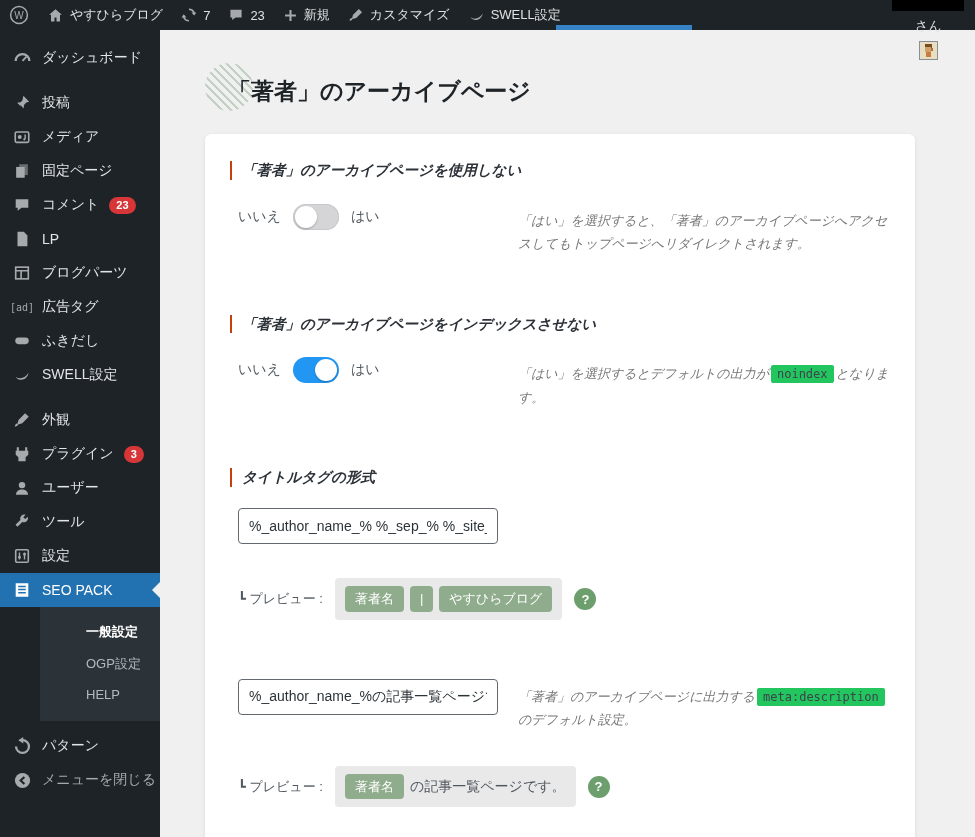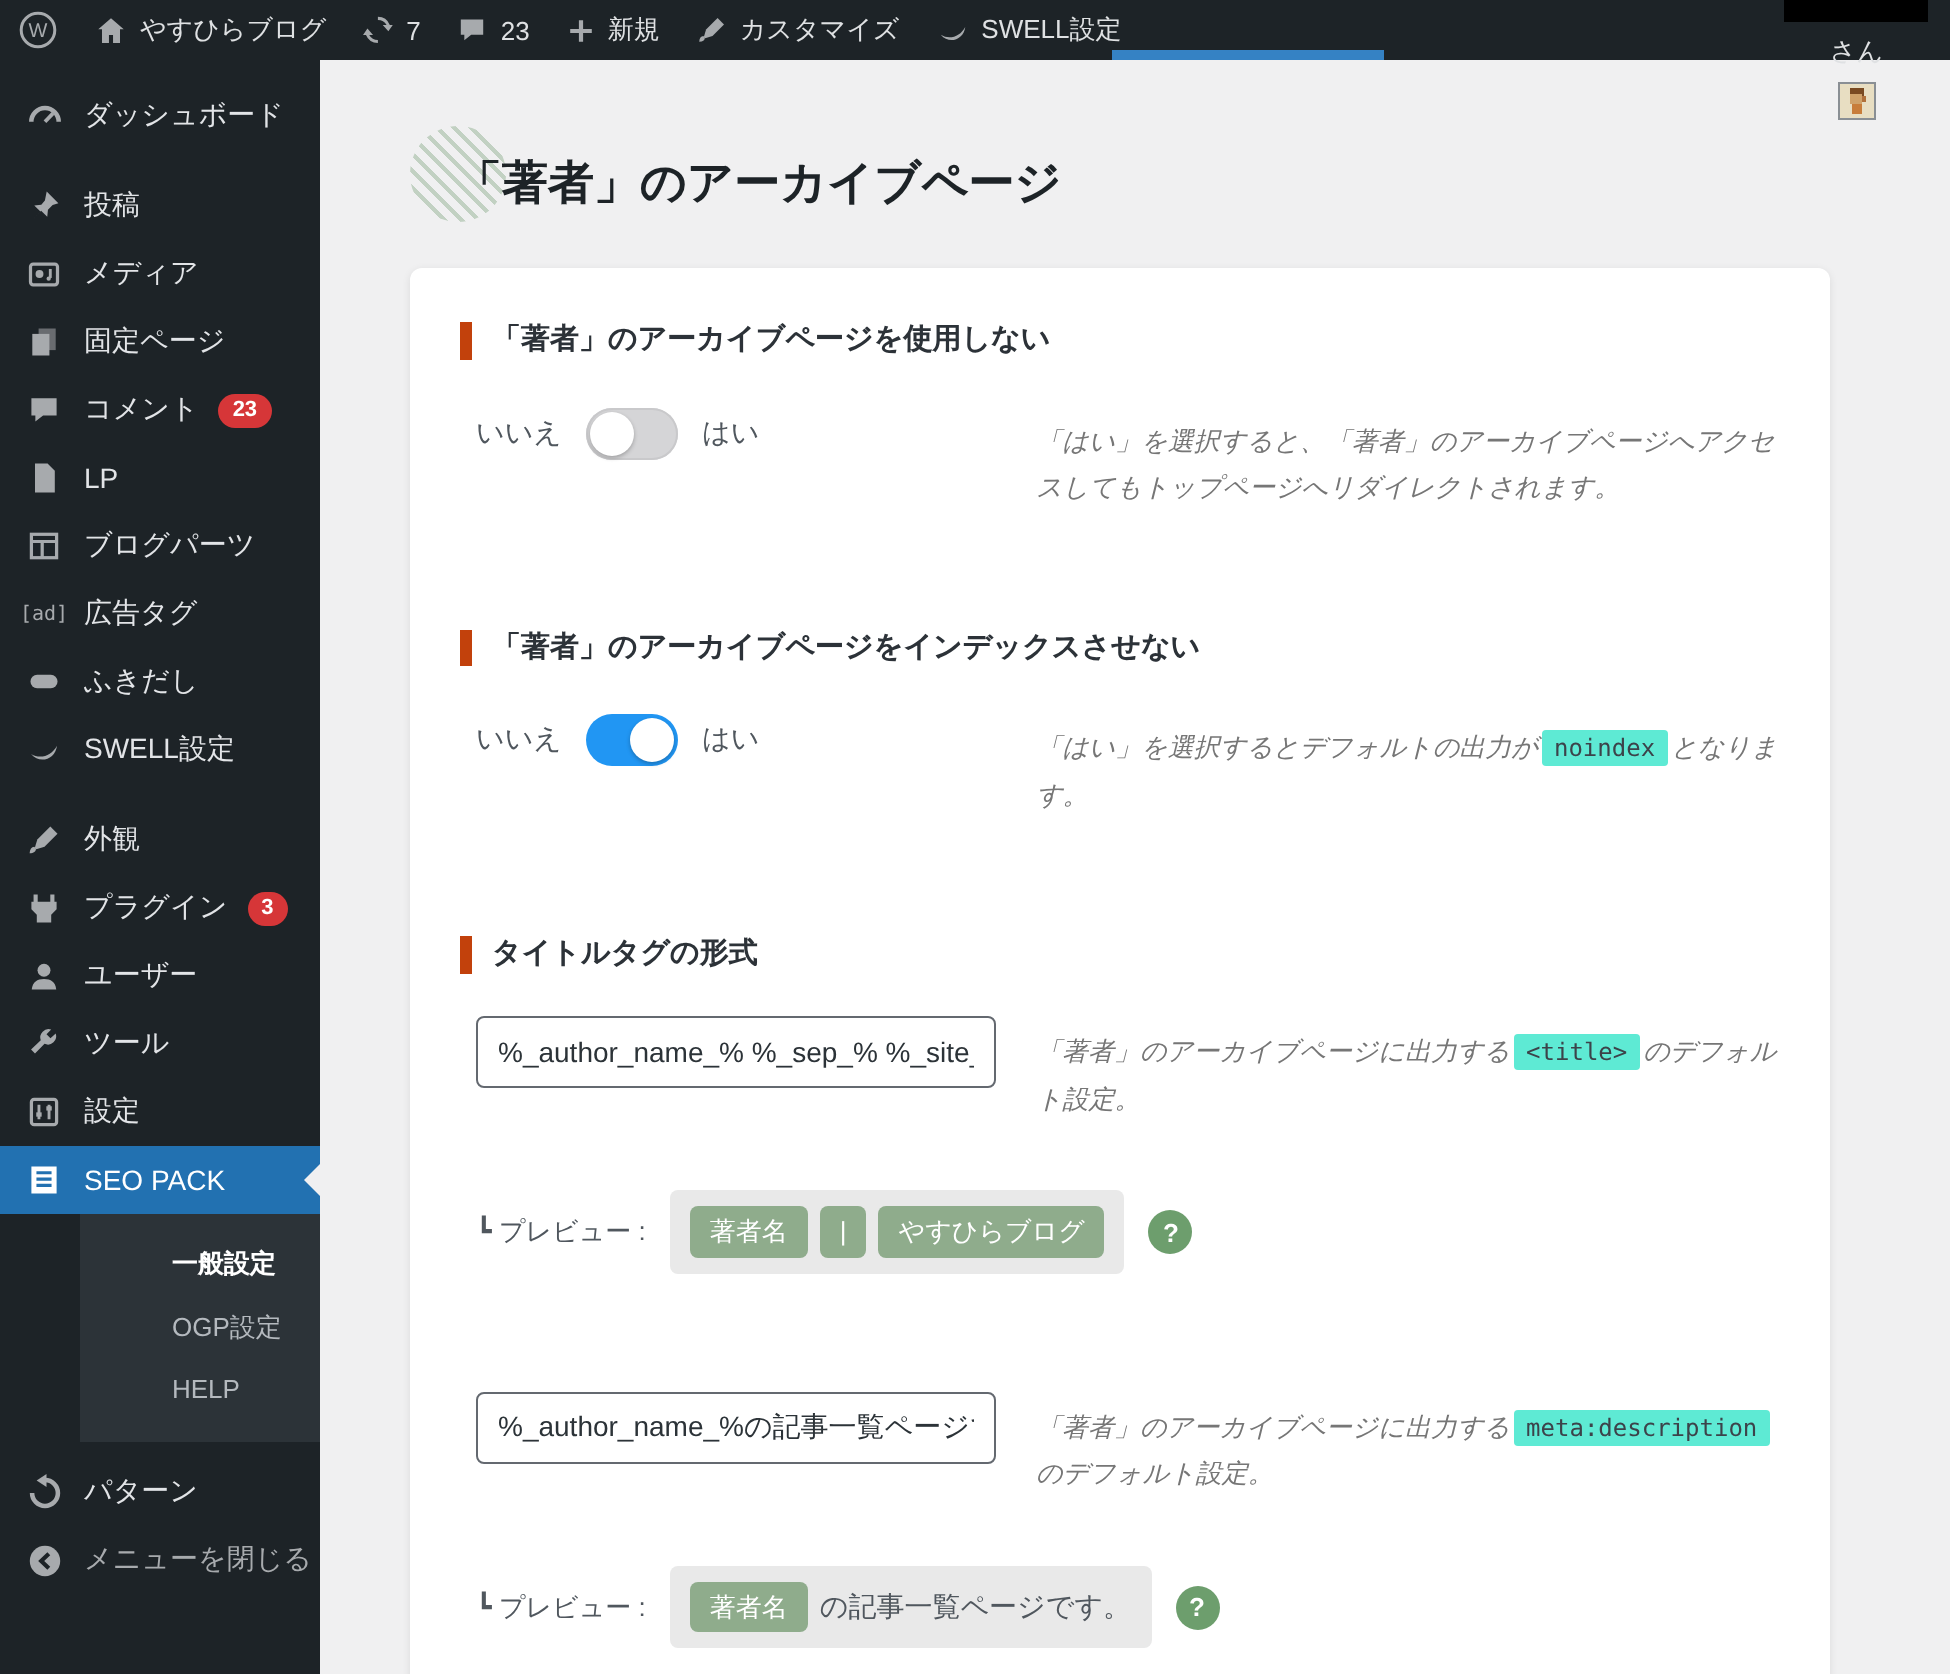--- a/index.html
+++ b/index.html
@@ -61,31 +61,31 @@
   .title-text { position:relative; }
 
   .card {
     margin:27px 0 0 45px; width:710px;
     background:#fff; border-radius:6px; box-shadow:0 1px 4px rgba(0,0,0,.09);
     padding:27px 25px 42px;
   }
   section.setting + section.setting { margin-top:59px; }
   .sec-title {
     font-size:14.5px; font-weight:bold; color:#2c3238;
-    border-left:6px solid #c2410c; padding-left:10px; margin-bottom:21px; line-height:1.3;
+    border-left:2px solid #c2410c; padding-left:10px; margin-bottom:21px; line-height:1.3;font-style:italic;
   }
   .row { display:flex; }
   .ctl { width:288px; flex:none; padding-left:8px; }
   .desc {
     flex:1; font-size:13px; font-style:italic; color:#767676; line-height:1.8; padding-top:8px;
     max-width:372px;
   }
   .desc .code {
     font-style:normal; font-family:"DejaVu Sans Mono","Liberation Mono",monospace;
-    background:#5eead4; color:#3c434a; font-size:12px; padding:2px 6px; border-radius:2px; margin:0 2px;
+    background:#22c55e; color:#3c434a; font-size:12px; padding:2px 6px; border-radius:2px; margin:0 2px;
     white-space:nowrap;
   }
 
   .toggle-row { display:flex; align-items:center; gap:12px; font-size:14px; color:#50575e; height:32px; }
   .toggle { width:46px; height:26px; border-radius:13px; position:relative; cursor:pointer; flex:none; }
   .toggle.off { background:#d5d5d7; box-shadow:inset 0 0 0 1px #c9c9cb, 0 0 0 2px #fff; }
   .toggle.on  { background:#2196f3; }
   .toggle .knob {
     position:absolute; top:2px; width:22px; height:22px; border-radius:50%; background:#fff;
     box-shadow:0 1px 2px rgba(0,0,0,.25);
@@ -400,21 +400,20 @@
         <div class="desc"><span>「はい」を選択するとデフォルトの出力が</span><span class="code">noindex</span><span>となります。</span></div>
       </div>
     </section>
 
     <section class="setting">
       <h3 class="sec-title"><span>タイトルタグの形式</span></h3>
       <div class="row">
         <div class="ctl">
           <input type="text" class="text-input" value="%_author_name_% %_sep_% %_site_t" style="">
         </div>
-        <div class="desc" style="padding-top:6px"><span>「著者」のアーカイブページに出力する</span><span class="code">&lt;title&gt;</span><span>のデフォルト設定。</span></div>
       </div>
       <div class="preview-row">
         <span class="pv-label">┗ プレビュー :</span>
         <span class="pv-box">
             <span class="chip">著者名</span>
             <span class="chip">|</span>
             <span class="chip">やすひらブログ</span>
           </span>
         <span class="help-btn">?</span>
       </div>

